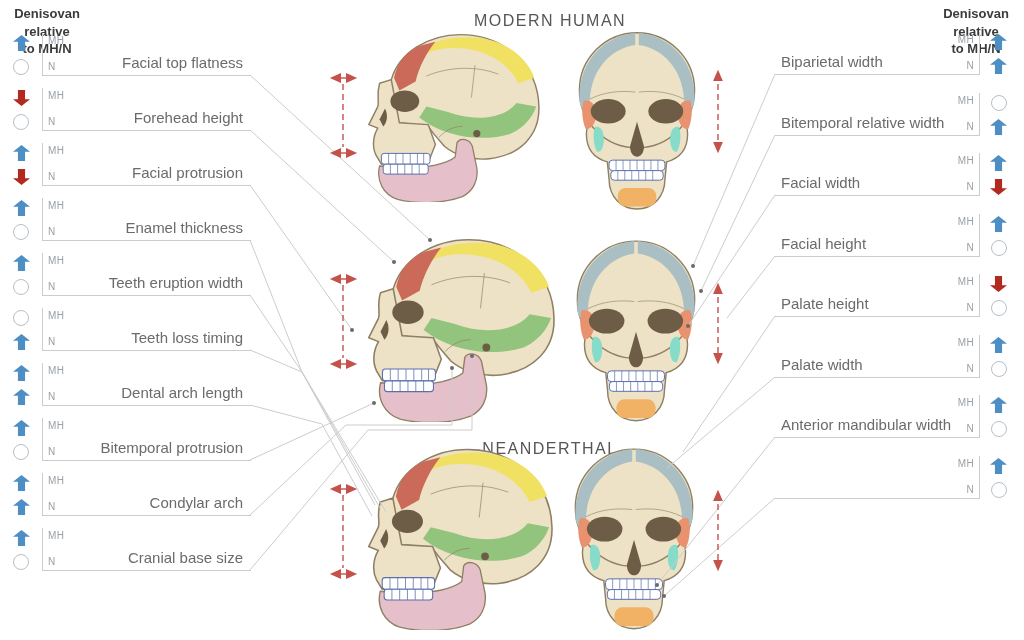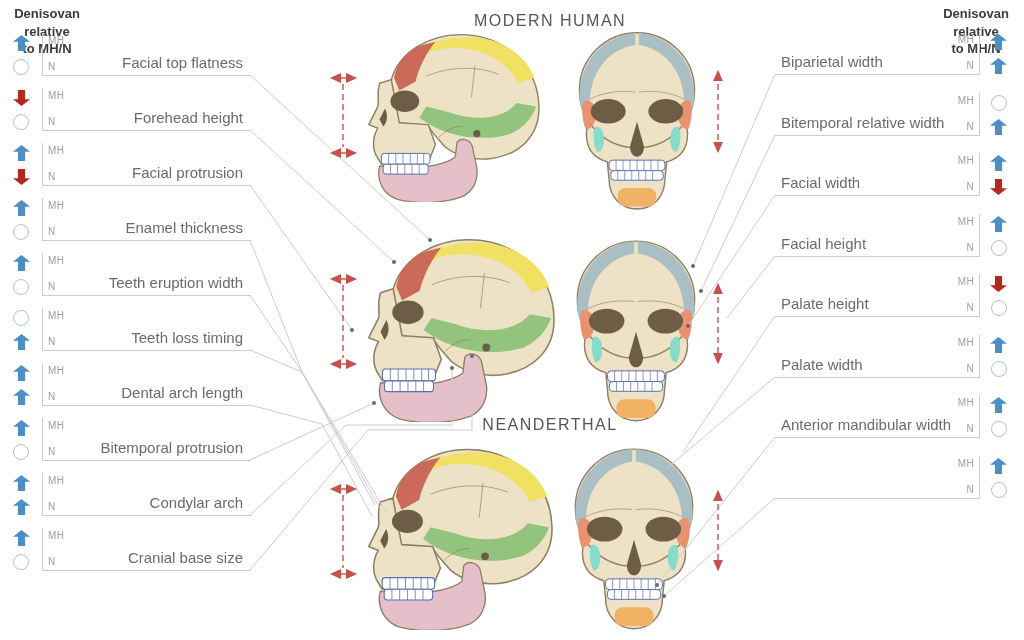--- a/index.html
+++ b/index.html
@@ -96,21 +96,21 @@
         <g class="f-teeth">
             <rect x="60" y="168" width="60" height="11" rx="4"></rect>
             <path d="M68,168 v11 M76,168 v11 M84,168 v11 M92,168 v11 M100,168 v11 M108,168 v11"></path>
           </g>
         <rect class="f-orange" x="68" y="188" width="44" height="21" rx="9"></rect>
       </symbol>
     </defs>
   </svg>
 
   <div class="skull-title" style="top:12px">MODERN HUMAN</div>
-  <div class="skull-title" style="top:416px">NEANDERTHAL</div>
+  <div class="skull-title" style="top:440px">NEANDERTHAL</div>
 
   <svg class="art" style="left:332px;top:22px" width="232" height="180">
       <use href="#sk-lat"></use>
     </svg>
   <svg class="art" style="left:558px;top:24px" width="158" height="192">
       <use href="#sk-fro"></use>
     </svg>
   <svg class="art" style="left:330px;top:226px" width="250" height="196">
       <use href="#sk-lat"></use>
     </svg>

